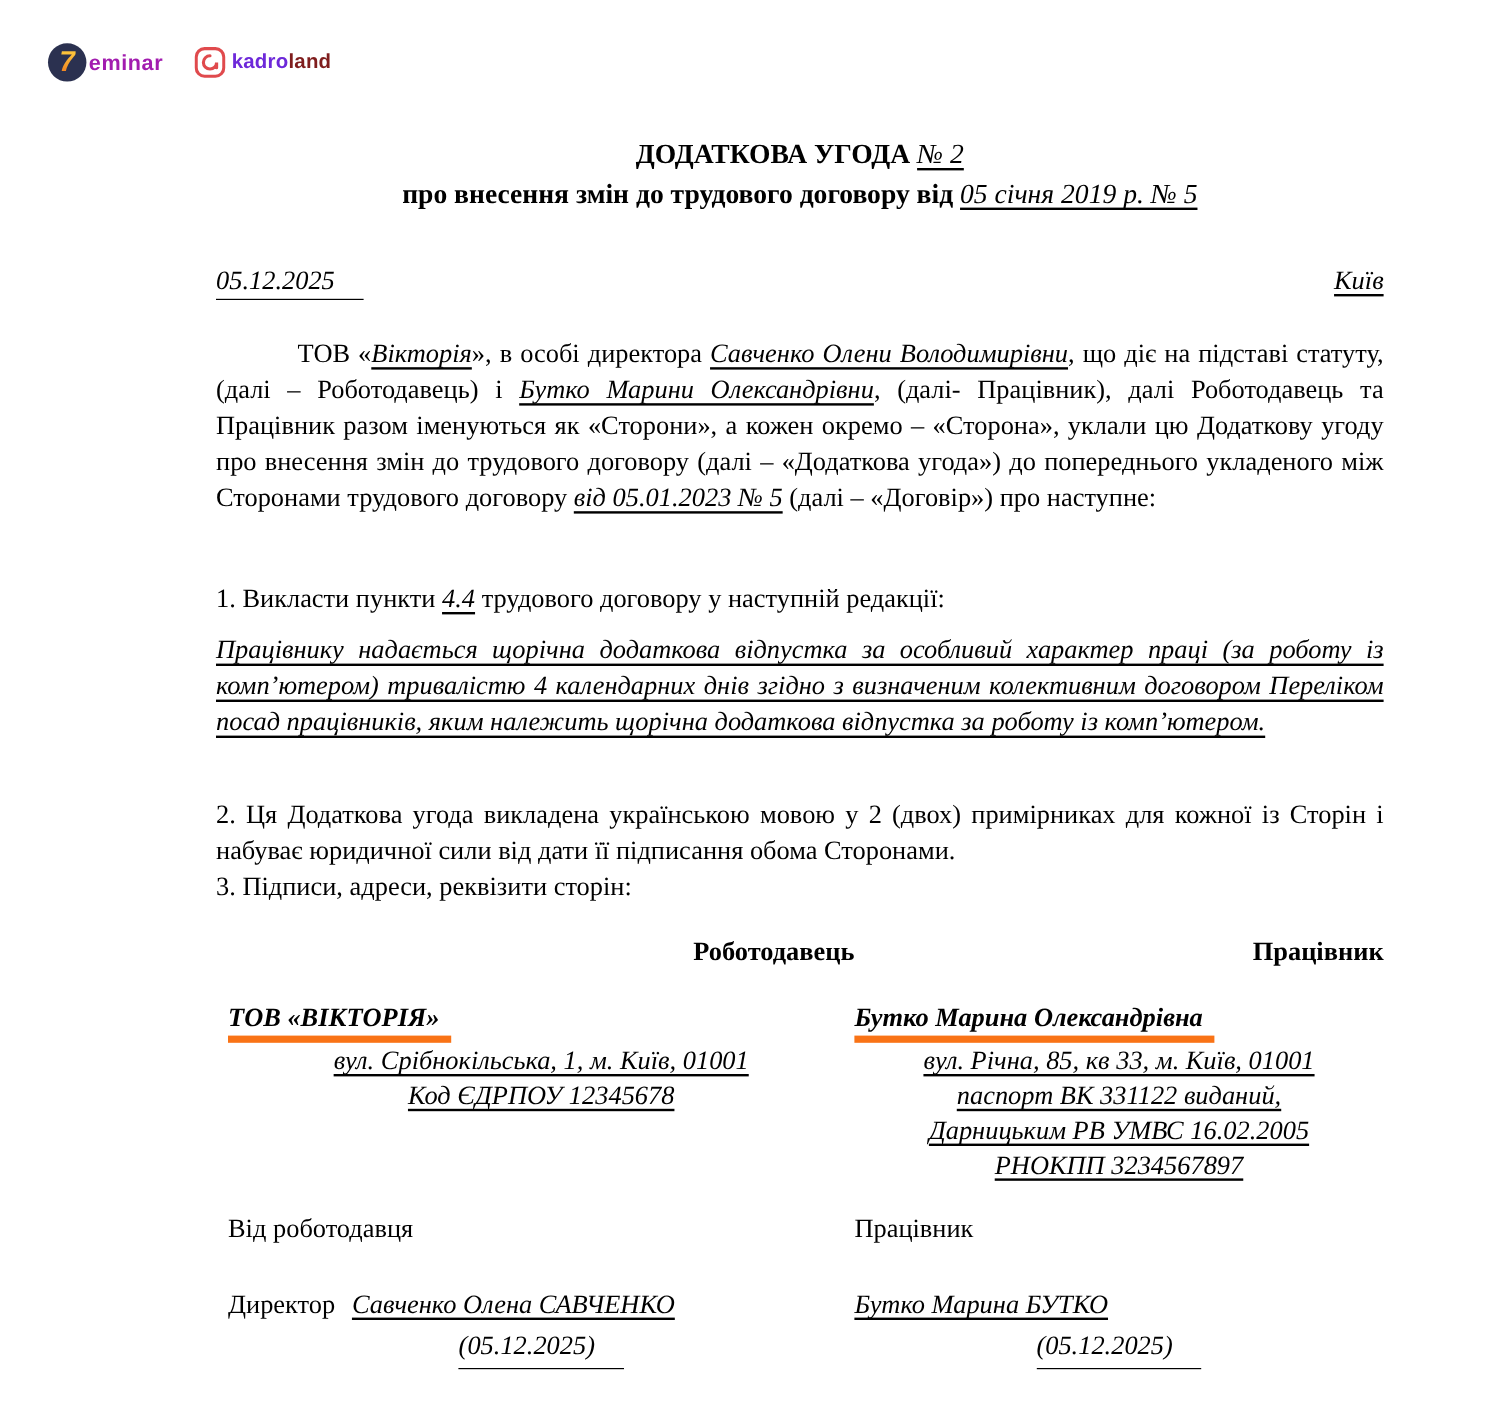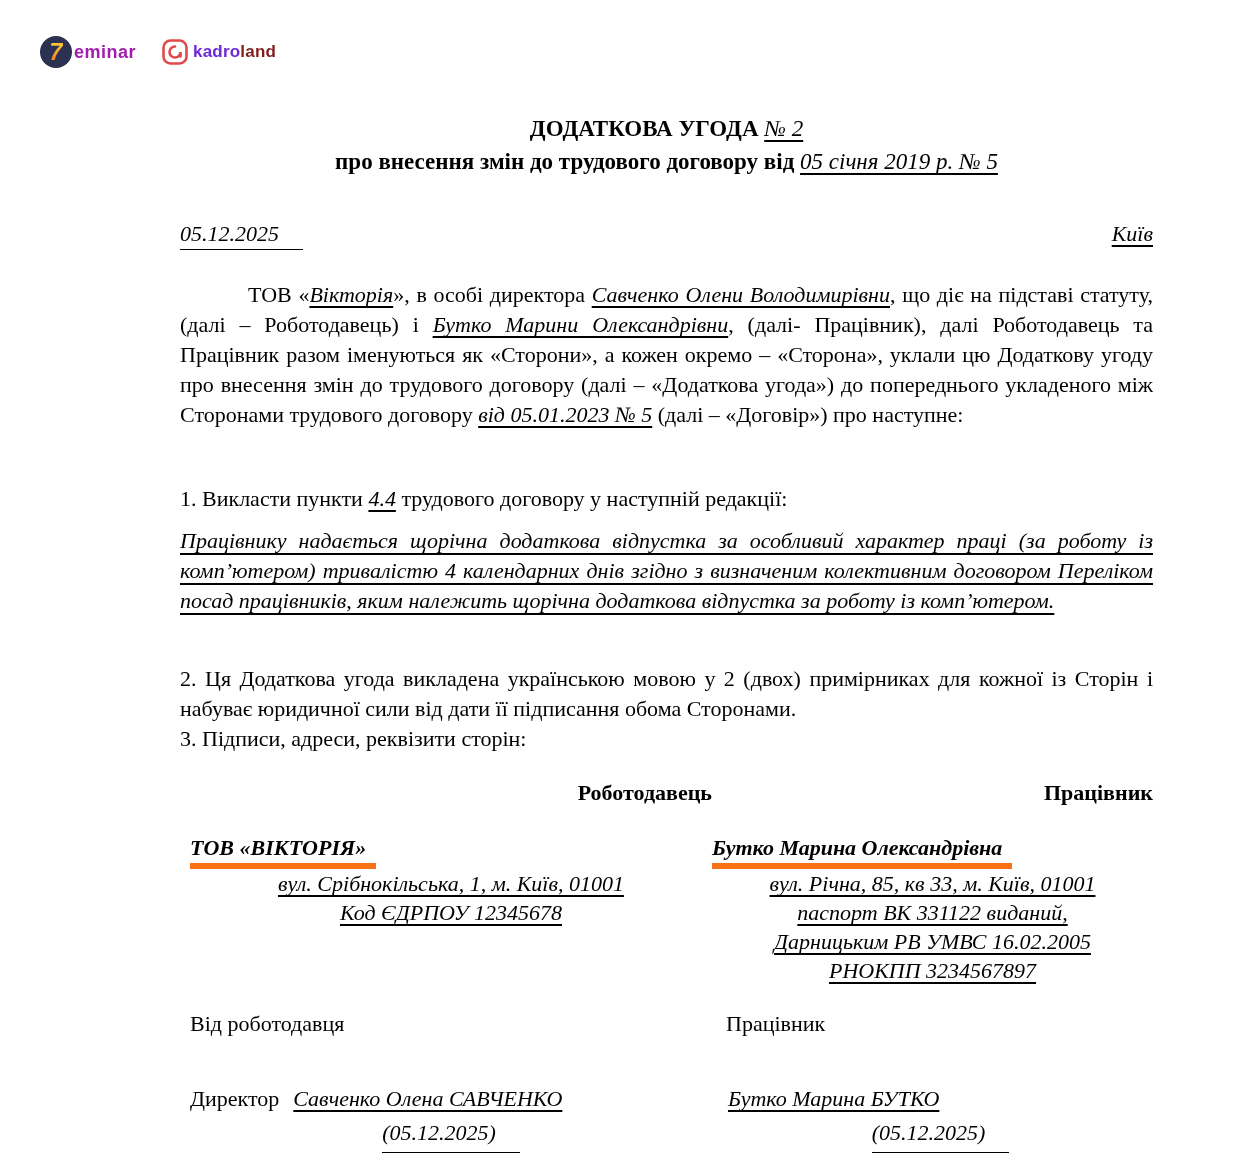--- a/index.html
+++ b/index.html
@@ -58,22 +58,22 @@
   .clauses23 { position:absolute; top:664px; left:0; width:100%; text-align:justify; line-height:30px; }
 
   
   .sig { position:absolute; top:776px; left:10px; right:0; }
   .sig-row { display:grid; grid-template-columns:522px 1fr; }
   .sig-headers { font-weight:bold; line-height:33px;text-align:right; }
   .sig-details { margin-top:24px; line-height:29px; }
   .sig-name { font-weight:bold; font-style:italic; display:inline-block;
               border-bottom:6px solid #f97316; padding-right:10px; padding-bottom:1px; }
   .sig-line { display:block;text-align:center; }
-  .sig-sub { margin-top:24px; line-height:29px;gap:14px; }
-  .sig-final { margin-top:44px; line-height:34px;gap:16px; }
+  .sig-sub { margin-top:24px; line-height:29px; }
+  .sig-final { margin-top:32px; line-height:34px; }
   .role-gap { margin-left:14px; }
 </style>
 </head>
 <body>
 
 <div class="page">
 
   <div class="logos">
     <div class="logo-seminar">
       <span class="seven-circle">

